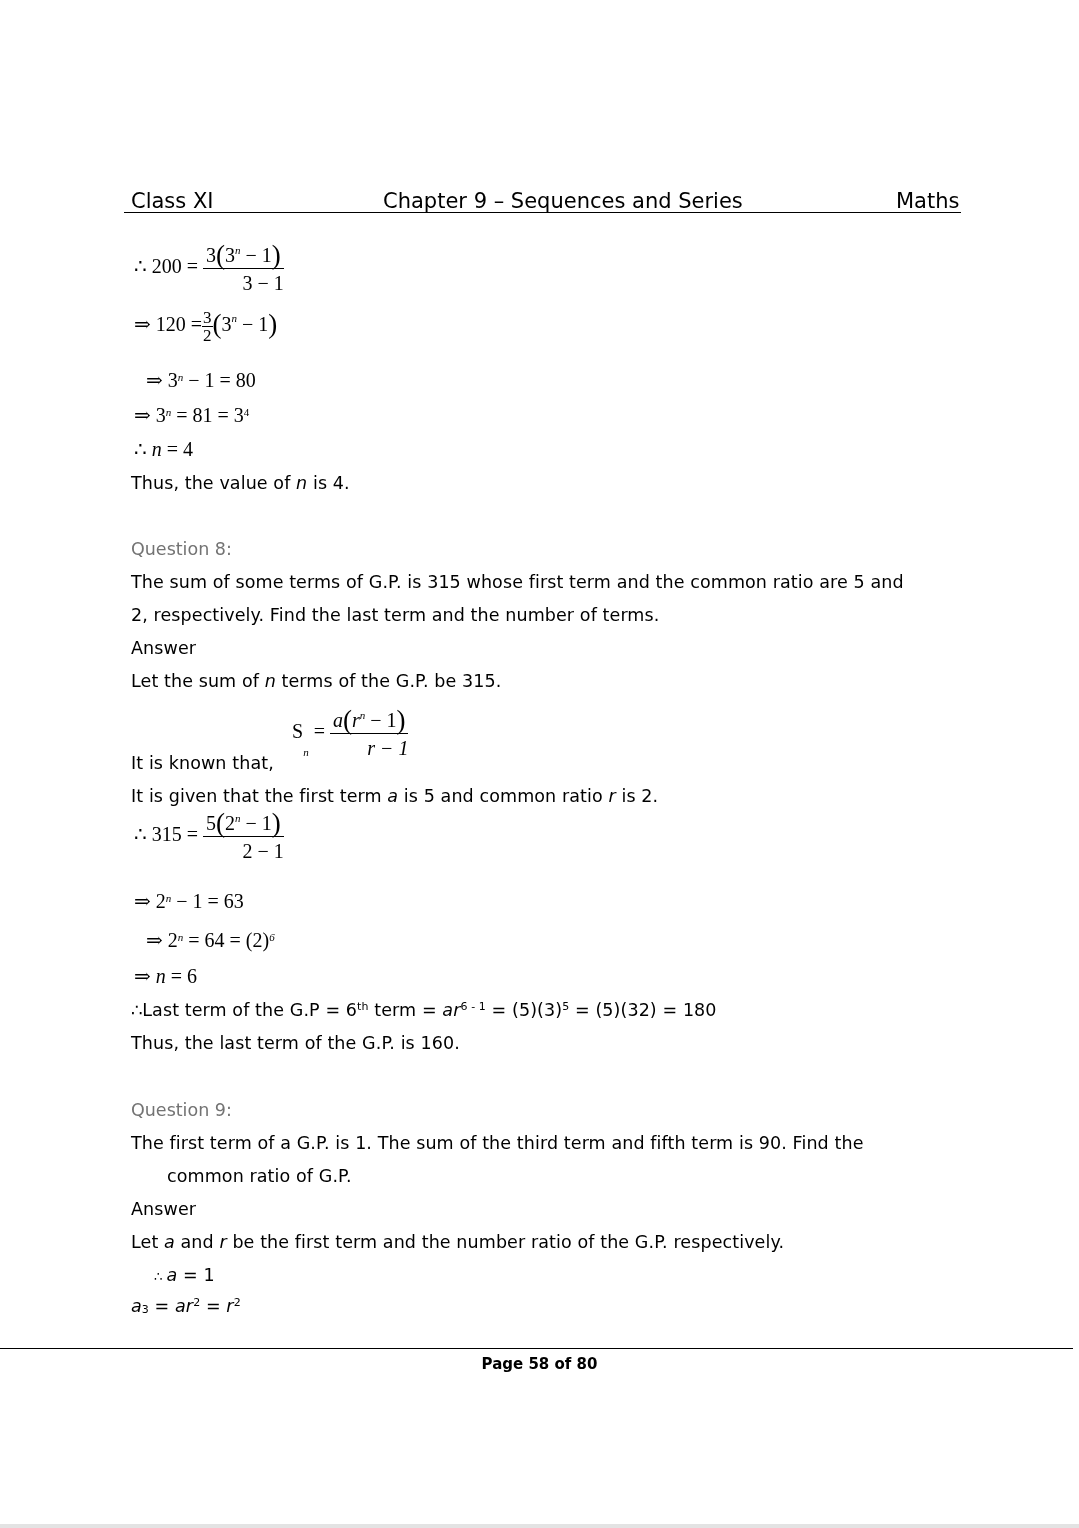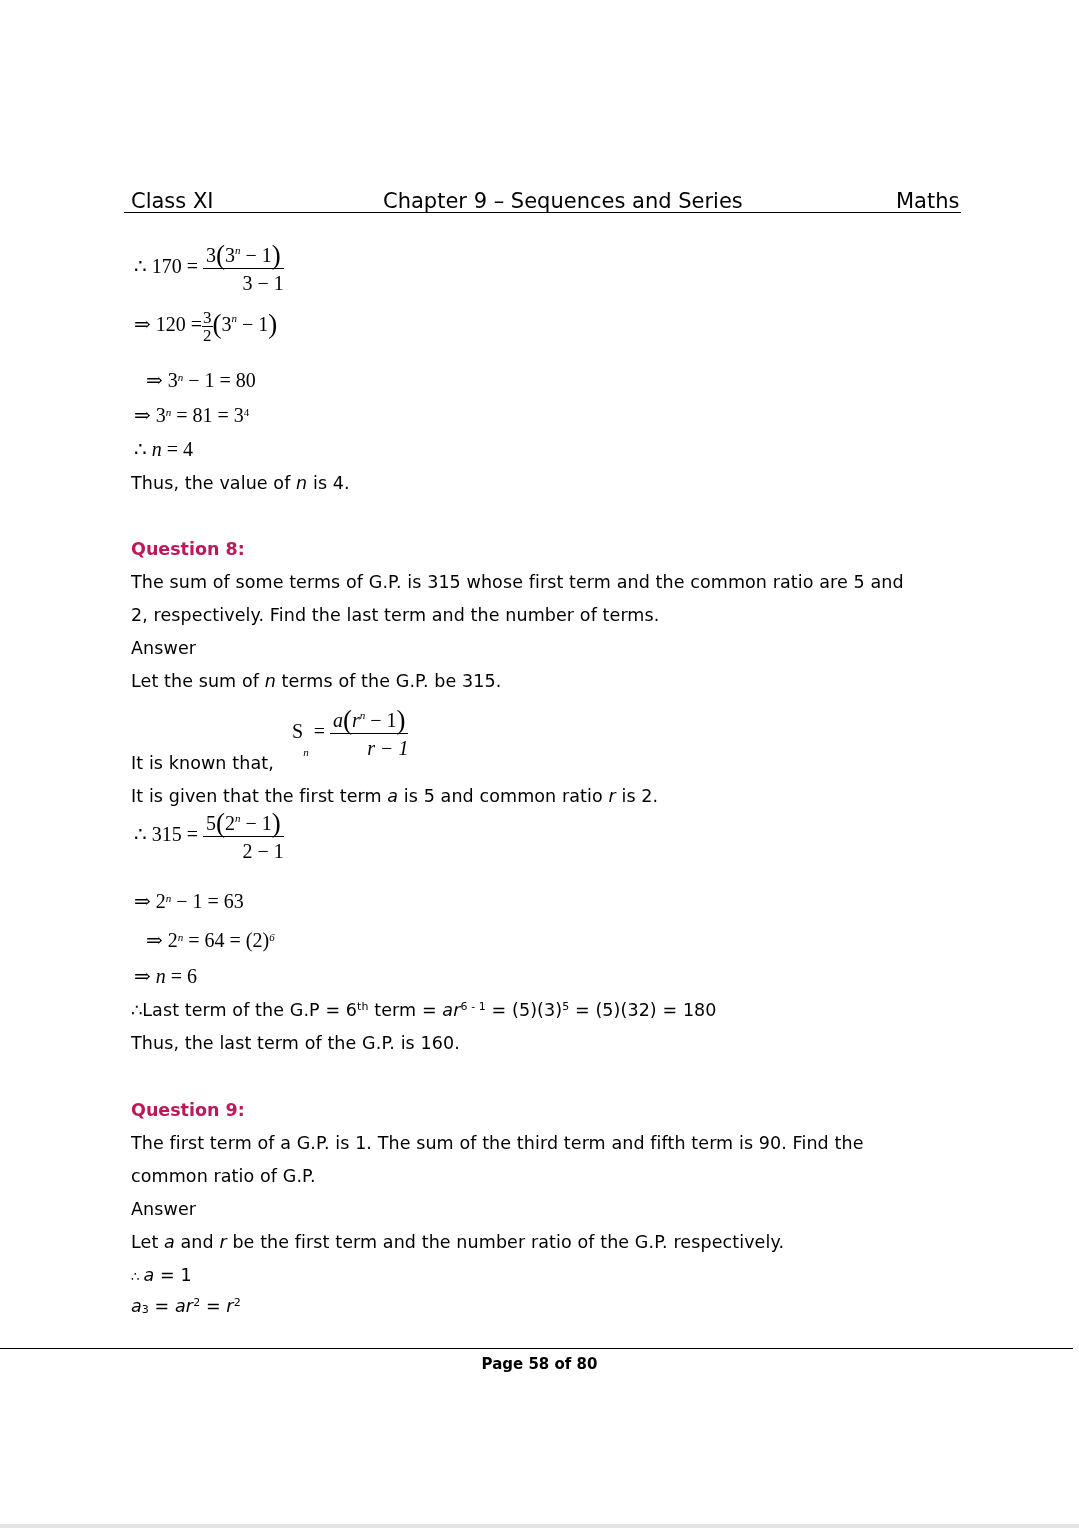--- a/index.html
+++ b/index.html
@@ -5,21 +5,21 @@
   html, body { margin:0; padding:0; }
   body {
     width:1079px; height:1528px; position:relative; overflow:hidden;
     background:#ffffff; color:#000;
     font-family: "DejaVu Sans", sans-serif;
   }
   .abs { position:absolute; }
   .hdr { top:190px; font-size:21px; line-height:22px; }
   .hdr-rule { left:124px; top:212px; width:837px; height:0; border-top:1.5px solid #000; }
   .txt { left:131px; font-size:17.5px; line-height:22px; white-space:nowrap; letter-spacing:0.1px; }
-  .q { left:131px; font-size:17.5px; font-weight:bold; color:#be185d; line-height:22px; }
+  .q { left:131px; font-size:17.5px; font-weight:normal; color:#737373; line-height:22px; }
   .math { font-family: "Liberation Serif", "DejaVu Serif", serif; font-size:20px; line-height:24px; white-space:nowrap; }
   .it { font-style:italic; }
   .sup { font-size:11px; vertical-align:top; position:relative; top:-3px; }
   .sub { font-size:11px; vertical-align:bottom; position:relative; top:4px; }
   .frac { display:inline-block; vertical-align:middle; text-align:center; }
   .frac .num { display:block; padding:0 3px 1px 3px; border-bottom:1.3px solid #000; }
   .frac .den { display:block; padding-top:2px;text-align:right; }
   .sfrac { display:inline-block; vertical-align:middle; text-align:center; font-size:17px; line-height:17px; }
   .sfrac .num { display:block; border-bottom:1.2px solid #000; padding:0 1px; }
   .sfrac .den { display:block; }
@@ -30,21 +30,21 @@
 </style>
 </head>
 <body>
 
 <div class="abs hdr" style="left:131px;">Class XI</div>
 <div class="abs hdr" style="left:383px;">Chapter 9 – Sequences and Series</div>
 <div class="abs hdr" style="left:896px;">Maths</div>
 <div class="abs hdr-rule"></div>
 
 <div class="abs math" style="left:134px; top:241px;">
-  <span>∴ 170 =</span>
+  <span>∴ 200 =</span>
   <span class="frac">
     <span class="num"><span>3</span><span class="big">(</span><span>3</span><span class="sup it">n</span><span> − 1</span><span class="big">)</span></span>
     <span class="den">3 − 1</span>
   </span>
 </div>
 
 <div class="abs math" style="left:134px; top:309px;">
   <span>⇒ 120 =</span><span class="sfrac"><span class="num">3</span><span class="den">2</span></span><span class="big">(</span><span>3</span><span class="sup it">n</span><span> − 1</span><span class="big">)</span>
 </div>
 
@@ -106,26 +106,26 @@
 </div>
 
 <div class="abs txt" style="top:999px;">
   <span>∴Last term of the G.P = 6</span><span class="sup">th</span><span> term = </span><span class="it">ar</span><span class="sup">6 - 1</span><span> = (5)(3)</span><span class="sup">5</span><span> = (5)(32) = 180</span>
 </div>
 
 <div class="abs txt" style="top:1032px;">Thus, the last term of the G.P. is 160.</div>
 
 <div class="abs q" style="top:1099px;">Question 9:</div>
 <div class="abs txt" style="top:1132px;">The first term of a G.P. is 1. The sum of the third term and fifth term is 90. Find the</div>
-<div class="abs txt" style="top:1165px;">common ratio of G.P.</div>
+<div class="abs txt" style="top:1165px;margin-left:36px;">common ratio of G.P.</div>
 <div class="abs txt" style="top:1198px;">Answer</div>
 <div class="abs txt" style="top:1231px;">
   <span>Let </span><span class="it">a</span><span> and </span><span class="it">r</span><span> be the first term and the number ratio of the G.P. respectively.</span>
 </div>
-<div class="abs txt" style="top:1264px;">
+<div class="abs txt" style="top:1264px;margin-left:23px;">
   <span style="font-size:13px;">∴ </span><span class="it">a</span><span> = 1</span>
 </div>
 <div class="abs txt" style="top:1295px;">
   <span class="it">a</span><span class="sub">3</span><span> = </span><span class="it">ar</span><span class="sup">2</span><span> = </span><span class="it">r</span><span class="sup">2</span>
 </div>
 
 <div class="abs foot-rule"></div>
 <div class="abs foot">Page 58 of 80</div>
 <div class="abs bottom-bar"></div>
 

